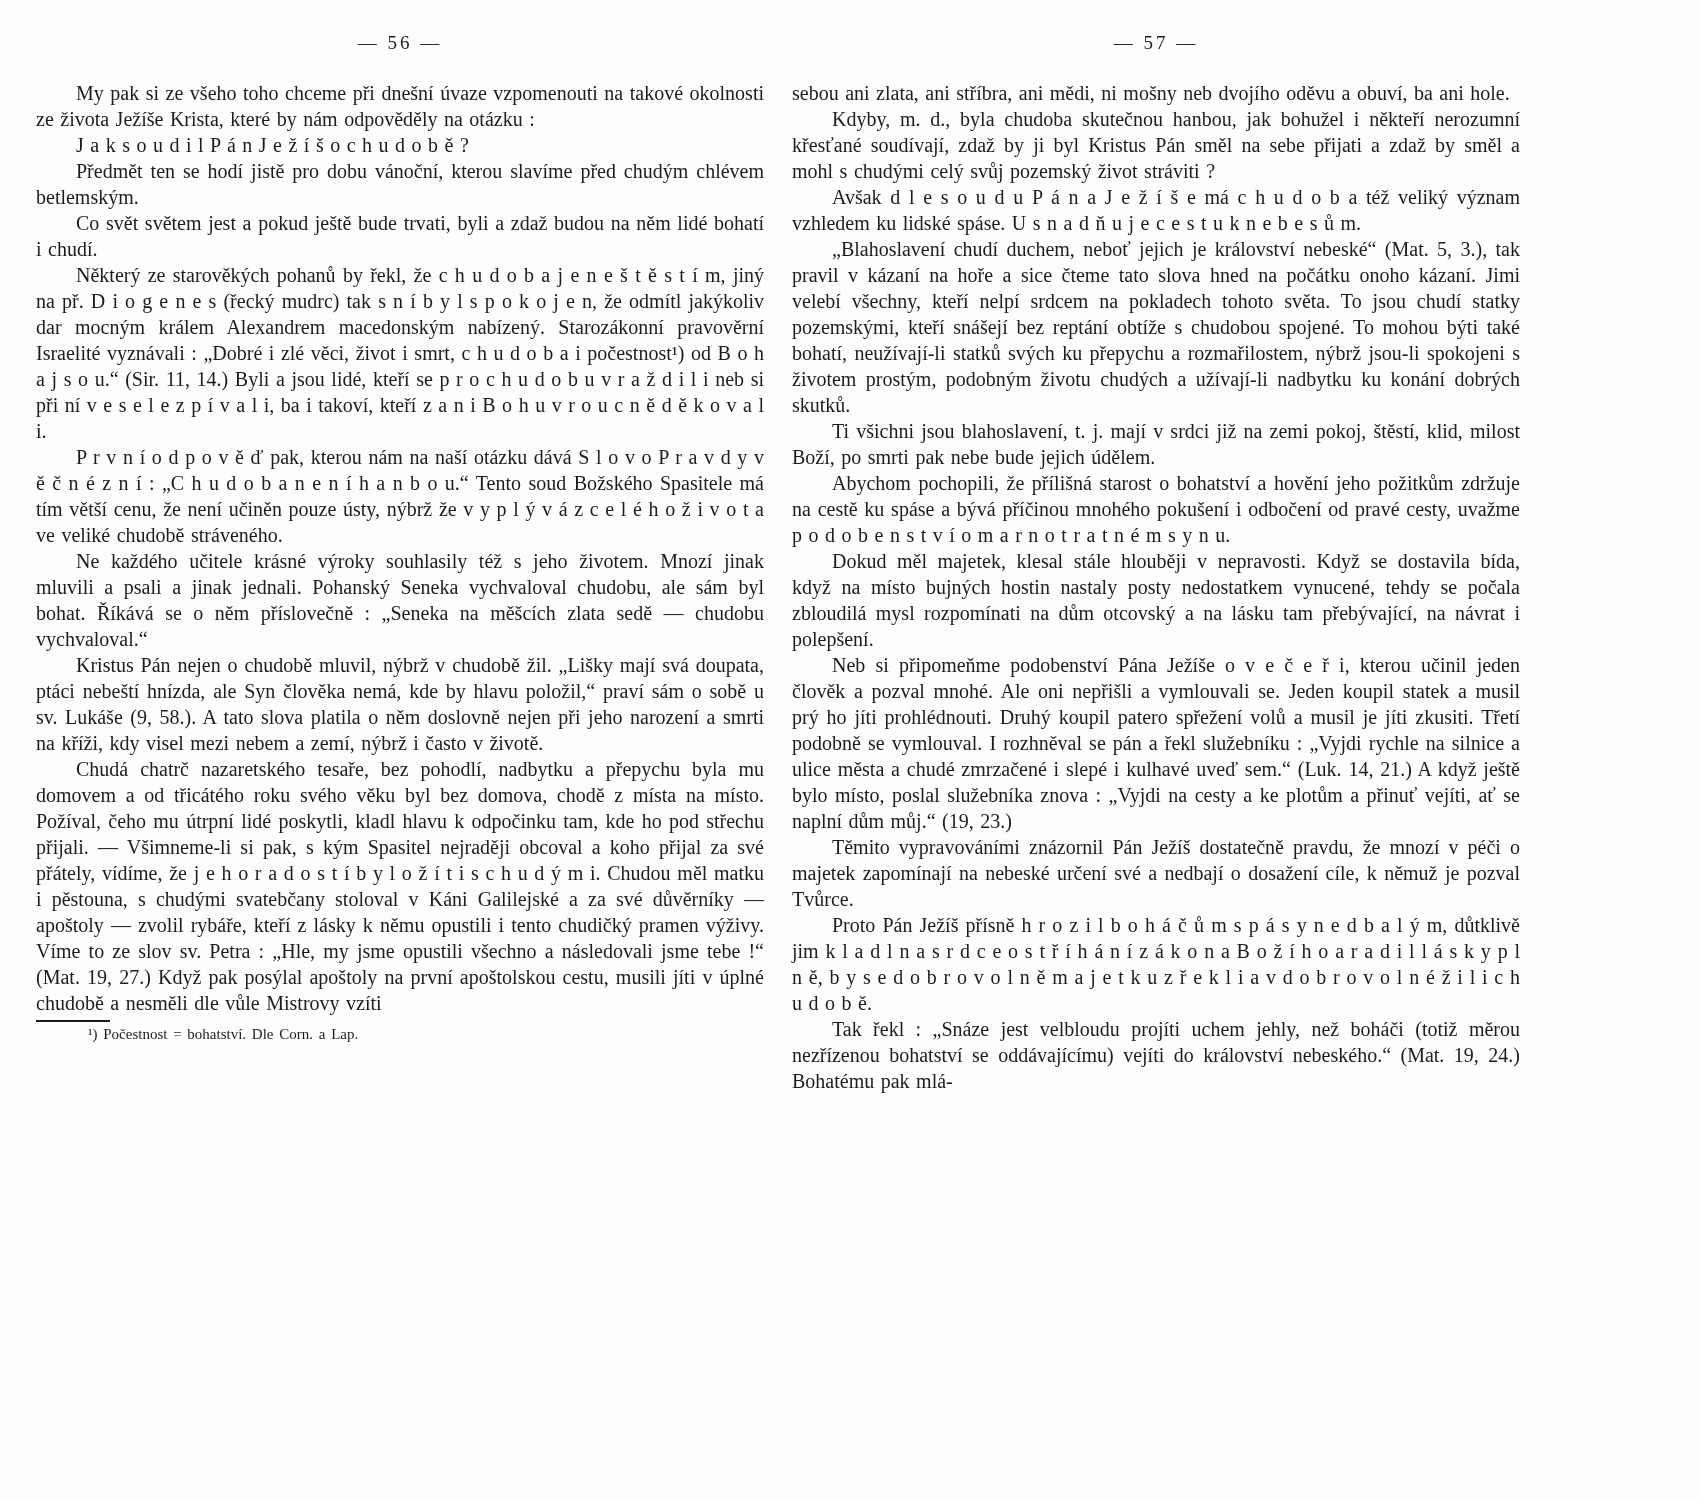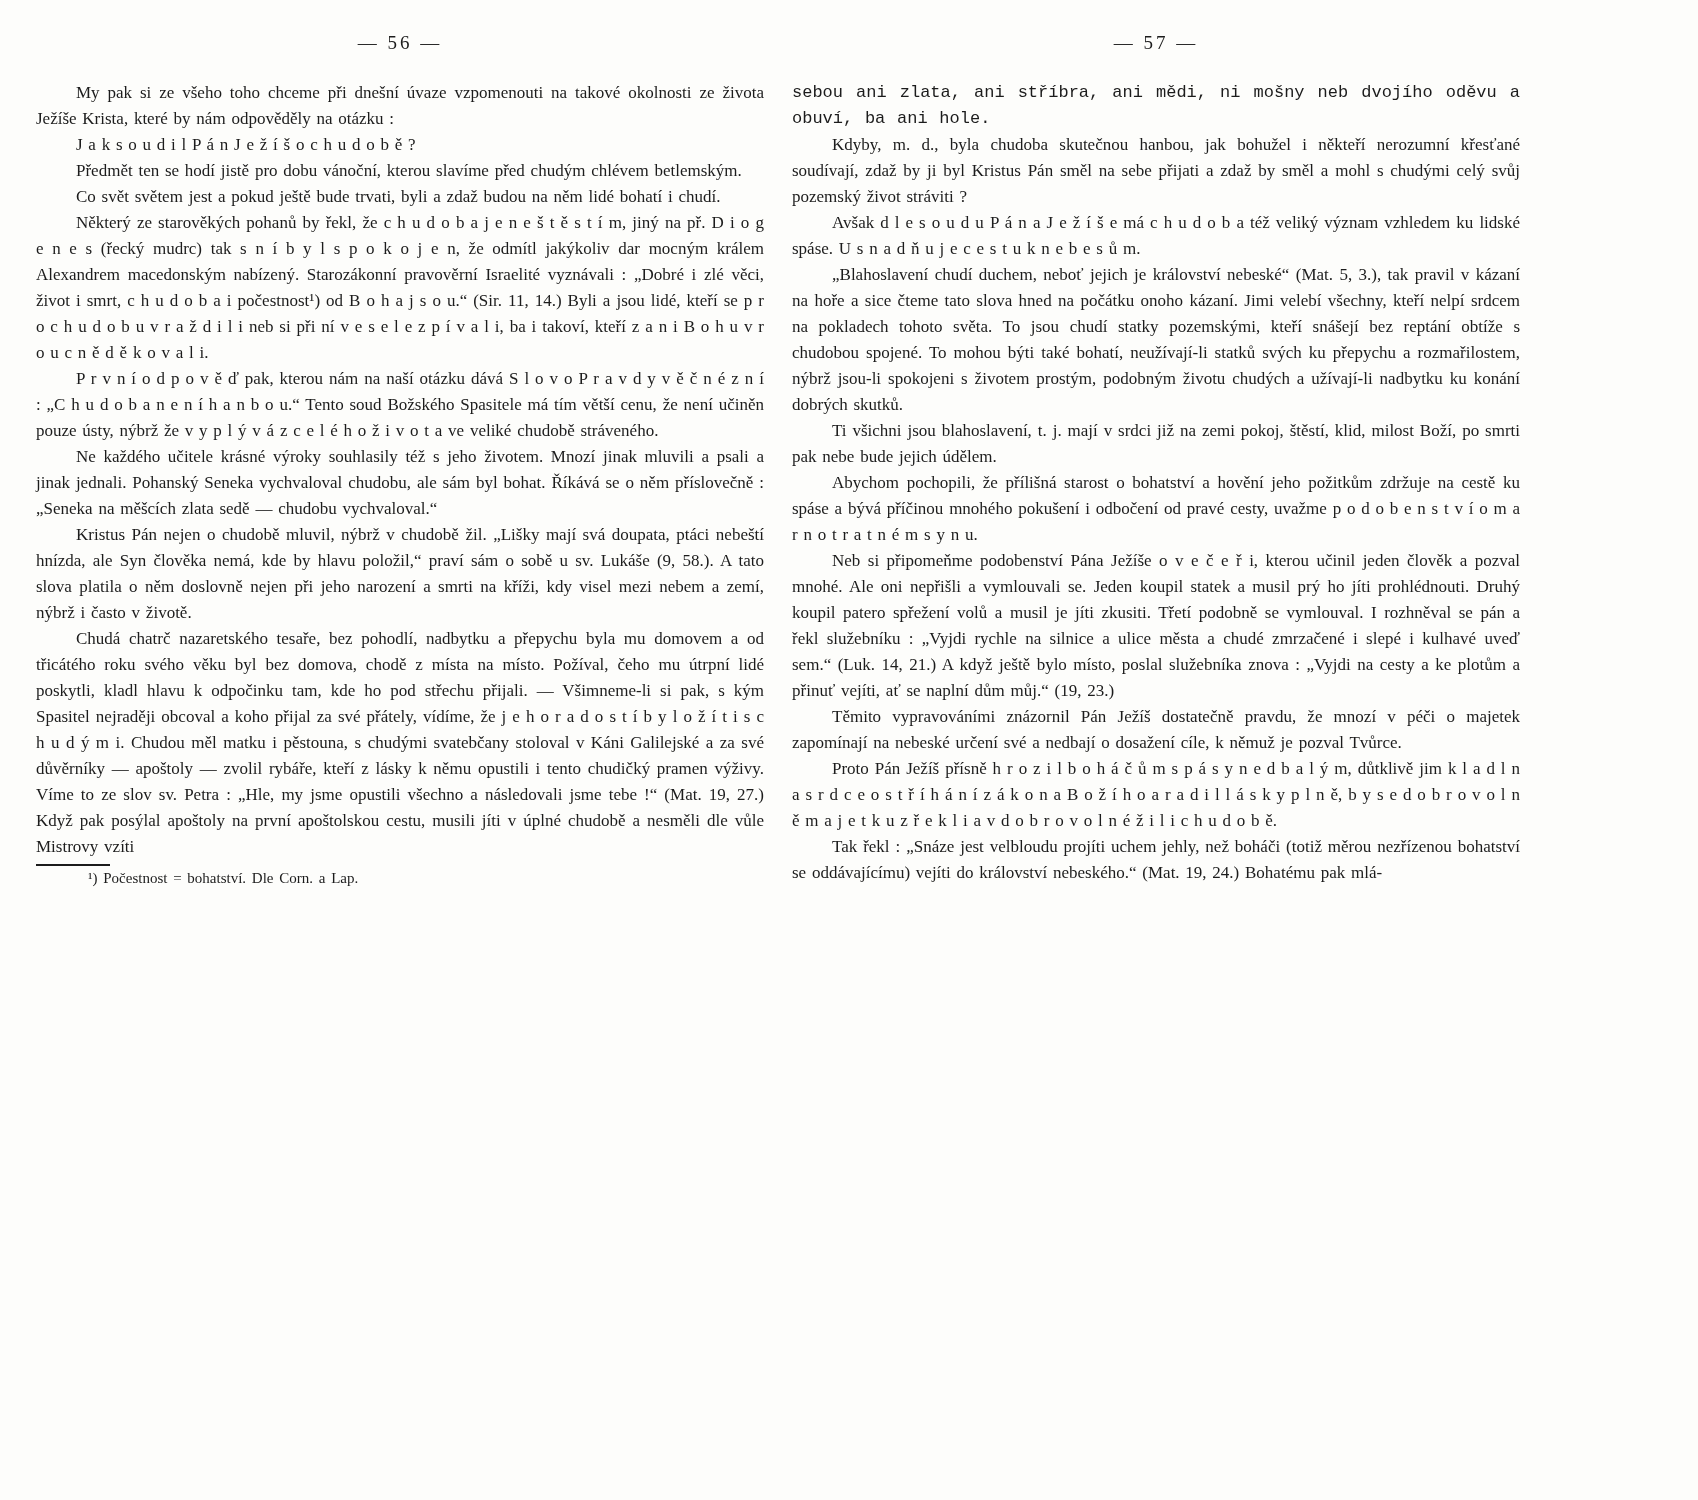--- a/index.html
+++ b/index.html
@@ -23,29 +23,28 @@
     margin-left: 28px;
   }
   .page-num {
     text-align: center;
     font-size: 19px;
     letter-spacing: 3px;
     margin-bottom: 26px;
     font-family: Liberation Serif, serif;
   }
   .para {
-    font-size: 17px;
+    font-size: 20px;
     line-height: 26px;
     text-align: justify;
     text-indent: 40px;
     word-spacing: 1.5px;
   }
   .para.noindent {
     text-indent: 0;
-    font-family: Liberation Mono, monospace;
   }
   .footnote-block {
     margin-top: 4px;
   }
   .footnote-rule {
     width: 74px;
     border-top: 2px solid #1c1c1c;
     margin: 2px 0 1px 0;
   }
   .footnote {
@@ -78,19 +77,20 @@
   </section>
 
   <section class="page">
     <header class="page-num">— 57 —</header>
     <p class="para noindent">sebou ani zlata, ani stříbra, ani mědi, ni mošny neb dvojího oděvu a obuví, ba ani hole.</p>
     <p class="para">Kdyby, m. d., byla chudoba skutečnou hanbou, jak bohužel i někteří nerozumní křesťané soudívají, zdaž by ji byl Kristus Pán směl na sebe přijati a zdaž by směl a mohl s chudými celý svůj pozemský život stráviti ?</p>
     <p class="para">Avšak d l e s o u d u P á n a J e ž í š e má c h u d o b a též veliký význam vzhledem ku lidské spáse. U s n a d ň u j e c e s t u k n e b e s ů m.</p>
     <p class="para">„Blahoslavení chudí duchem, neboť jejich je království nebeské“ (Mat. 5, 3.), tak pravil v kázaní na hoře a sice čteme tato slova hned na počátku onoho kázaní. Jimi velebí všechny, kteří nelpí srdcem na pokladech tohoto světa. To jsou chudí statky pozemskými, kteří snášejí bez reptání obtíže s chudobou spojené. To mohou býti také bohatí, neužívají-li statků svých ku přepychu a rozmařilostem, nýbrž jsou-li spokojeni s životem prostým, podobným životu chudých a užívají-li nadbytku ku konání dobrých skutků.</p>
     <p class="para">Ti všichni jsou blahoslavení, t. j. mají v srdci již na zemi pokoj, štěstí, klid, milost Boží, po smrti pak nebe bude jejich údělem.</p>
     <p class="para">Abychom pochopili, že přílišná starost o bohatství a hovění jeho požitkům zdržuje na cestě ku spáse a bývá příčinou mnohého pokušení i odbočení od pravé cesty, uvažme p o d o b e n s t v í o m a r n o t r a t n é m s y n u.</p>
+    <p class="para">Dokud měl majetek, klesal stále hlouběji v nepravosti. Když se dostavila bída, když na místo bujných hostin nastaly posty nedostatkem vynucené, tehdy se počala zbloudilá mysl rozpomínati na dům otcovský a na lásku tam přebývající, na návrat i polepšení.</p>
     <p class="para">Neb si připomeňme podobenství Pána Ježíše o v e č e ř i, kterou učinil jeden člověk a pozval mnohé. Ale oni nepřišli a vymlouvali se. Jeden koupil statek a musil prý ho jíti prohlédnouti. Druhý koupil patero spřežení volů a musil je jíti zkusiti. Třetí podobně se vymlouval. I rozhněval se pán a řekl služebníku : „Vyjdi rychle na silnice a ulice města a chudé zmrzačené i slepé i kulhavé uveď sem.“ (Luk. 14, 21.) A když ještě bylo místo, poslal služebníka znova : „Vyjdi na cesty a ke plotům a přinuť vejíti, ať se naplní dům můj.“ (19, 23.)</p>
     <p class="para">Těmito vypravováními znázornil Pán Ježíš dostatečně pravdu, že mnozí v péči o majetek zapomínají na nebeské určení své a nedbají o dosažení cíle, k němuž je pozval Tvůrce.</p>
     <p class="para">Proto Pán Ježíš přísně h r o z i l b o h á č ů m s p á s y n e d b a l ý m, důtklivě jim k l a d l n a s r d c e o s t ř í h á n í z á k o n a B o ž í h o a r a d i l l á s k y p l n ě, b y s e d o b r o v o l n ě m a j e t k u z ř e k l i a v d o b r o v o l n é ž i l i c h u d o b ě.</p>
     <p class="para">Tak řekl : „Snáze jest velbloudu projíti uchem jehly, než boháči (totiž měrou nezřízenou bohatství se oddávajícímu) vejíti do království nebeského.“ (Mat. 19, 24.) Bohatému pak mlá-</p>
   </section>
 
 </div>
 
 </body></html>

